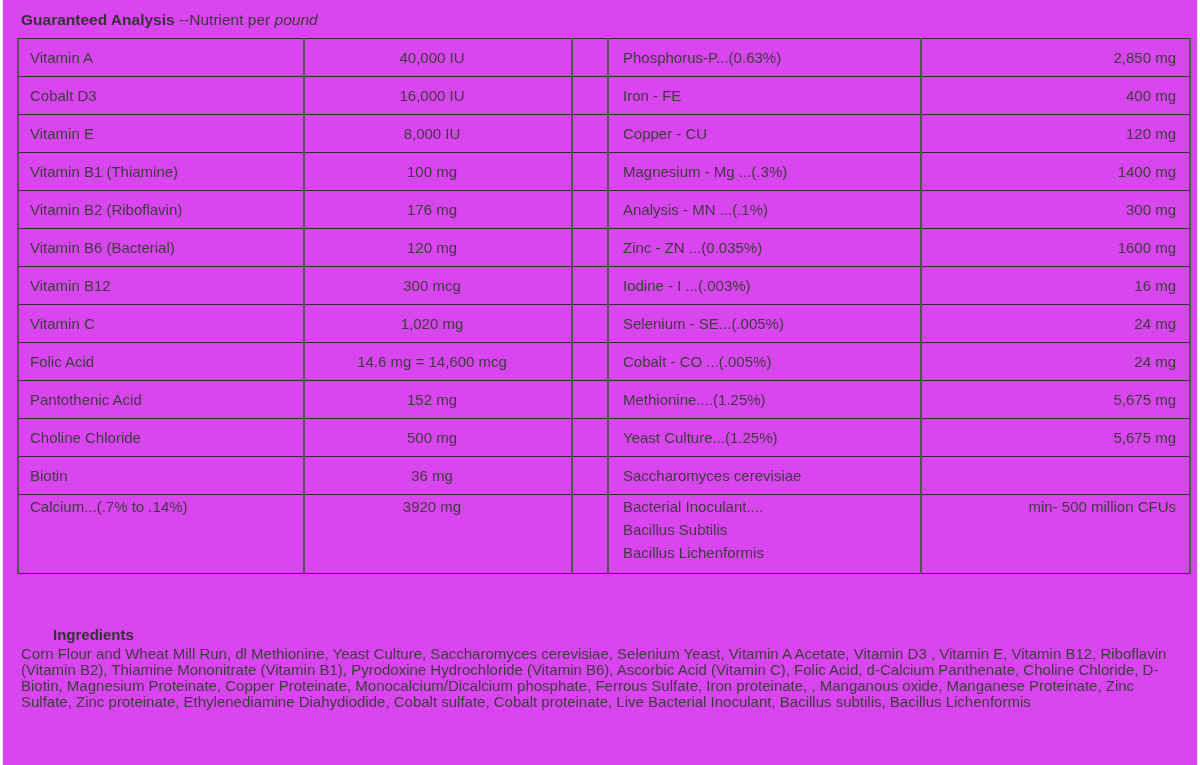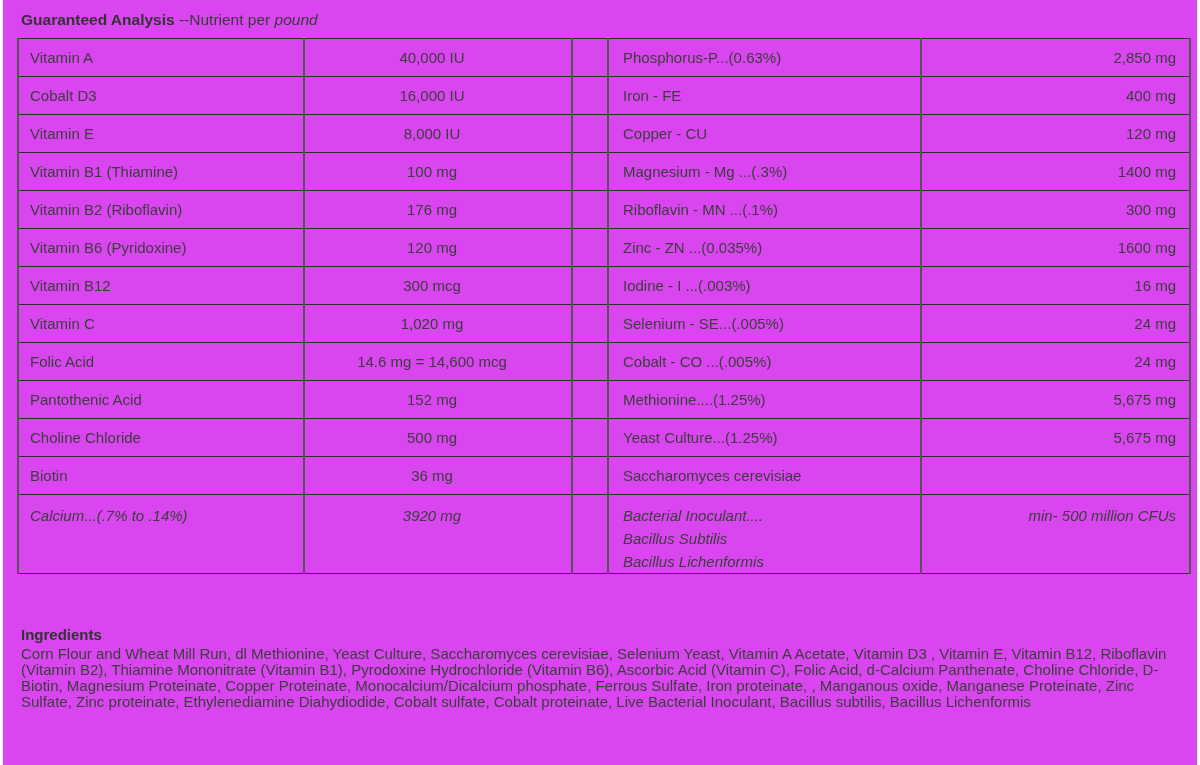--- a/index.html
+++ b/index.html
@@ -38,35 +38,36 @@
     border-bottom: 1px solid #2e2e2e;
     border-left: 2px solid #545454;
     border-right: 2px solid #545454;
     font-size: 15px;
     color: #3d3d3d;
     overflow: hidden;
     white-space: pre-line;
   }
   table.analysis tr { height: 38px; }
   table.analysis tr.tall { height: 79px; }
-  table.analysis tr.tall td { vertical-align: top; padding-top: 9px; line-height: 23px; font-style: italic; }
+  table.analysis tr.tall td { vertical-align: top; line-height: 23px; }
   td.cell-name-left   { text-align: left;  padding-left: 11px; }
   td.cell-value-left  { text-align: center; padding-right: 12px; }
   td.cell-spacer      { }
   td.cell-name-right  { text-align: left;  padding-left: 14px; }
   td.cell-value-right { text-align: right; padding-right: 13px; }
   .ingredients {
     margin: 52px 18px 0 18px;
     width: 1164px;
   }
   .ingredients-heading {
     font-weight: bold;
     font-size: 15px;
     color: #333333;
     margin-bottom: 3px;
+    margin-left: 32px;
   }
   .ingredients-text {
     font-size: 15px;
     line-height: 16px;
     color: #3d3d3d;
   }
 </style>
 </head>
 <body>
 
@@ -108,25 +109,25 @@
           <td class="cell-name-left">Vitamin B1 (Thiamine)</td>
           <td class="cell-value-left">100 mg</td>
           <td class="cell-spacer"></td>
           <td class="cell-name-right">Magnesium - Mg ...(.3%)</td>
           <td class="cell-value-right">1400 mg</td>
         </tr>
         <tr>
           <td class="cell-name-left">Vitamin B2 (Riboflavin)</td>
           <td class="cell-value-left">176 mg</td>
           <td class="cell-spacer"></td>
-          <td class="cell-name-right">Riboflavin - MN ...(.1%)</td>
+          <td class="cell-name-right">Analysis - MN ...(.1%)</td>
           <td class="cell-value-right">300 mg</td>
         </tr>
         <tr>
-          <td class="cell-name-left">Vitamin B6 (Pyridoxine)</td>
+          <td class="cell-name-left">Vitamin B6 (Bacterial)</td>
           <td class="cell-value-left">120 mg</td>
           <td class="cell-spacer"></td>
           <td class="cell-name-right">Zinc - ZN ...(0.035%)</td>
           <td class="cell-value-right">1600 mg</td>
         </tr>
         <tr>
           <td class="cell-name-left">Vitamin B12</td>
           <td class="cell-value-left">300 mcg</td>
           <td class="cell-spacer"></td>
           <td class="cell-name-right">Iodine - I ...(.003%)</td>

